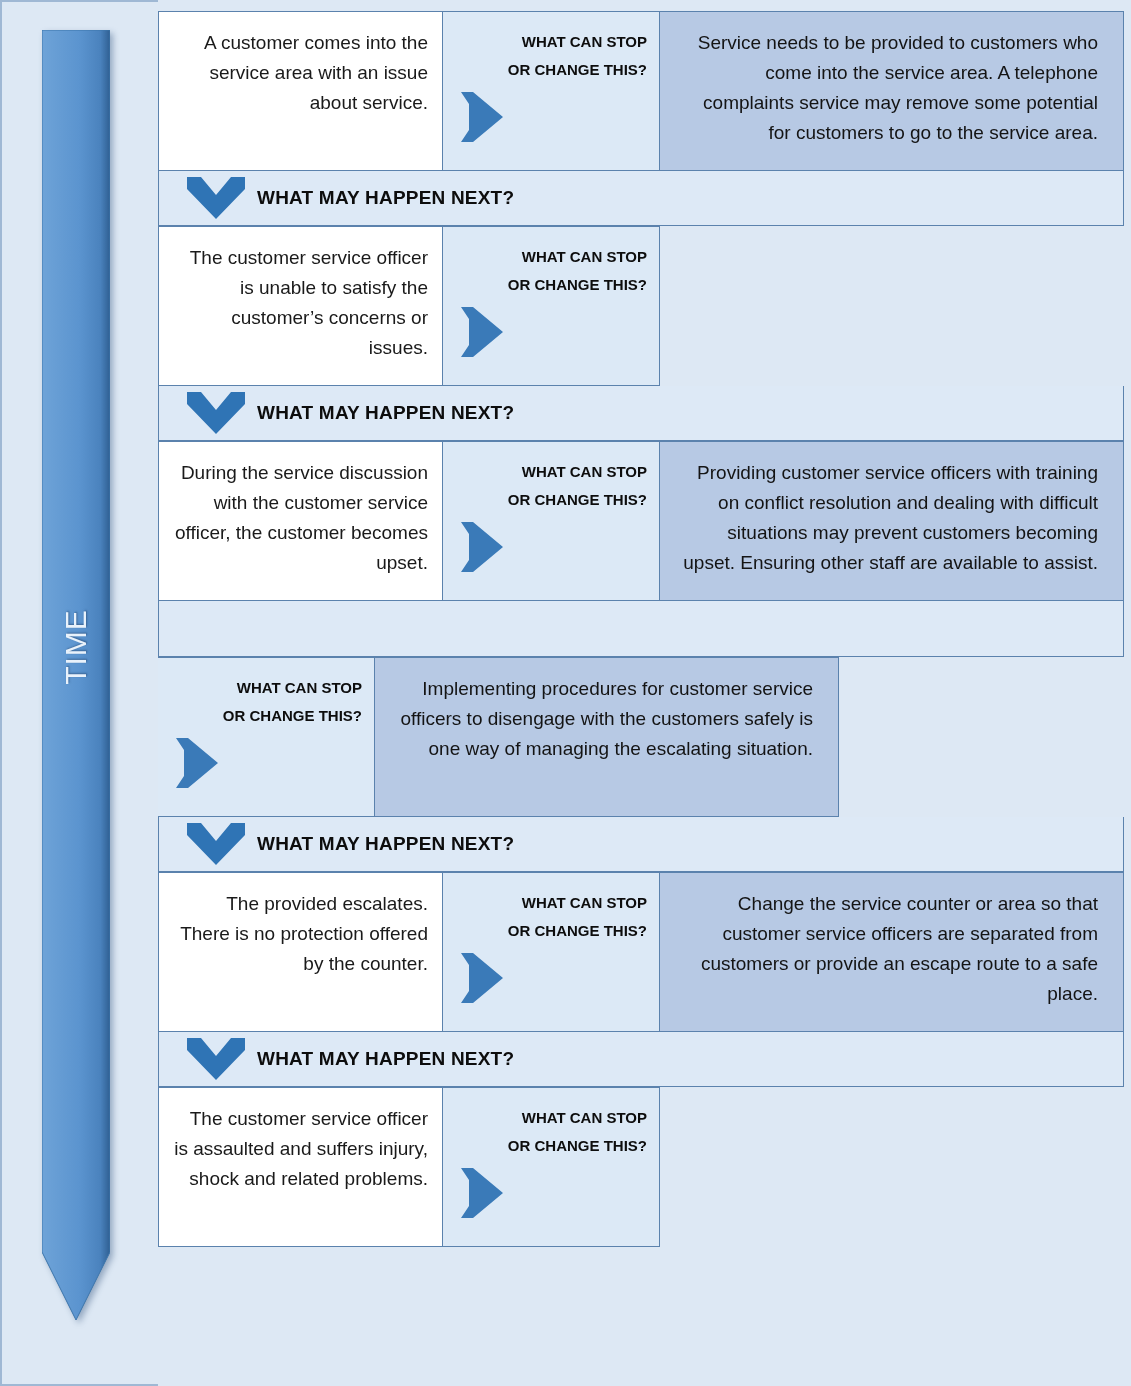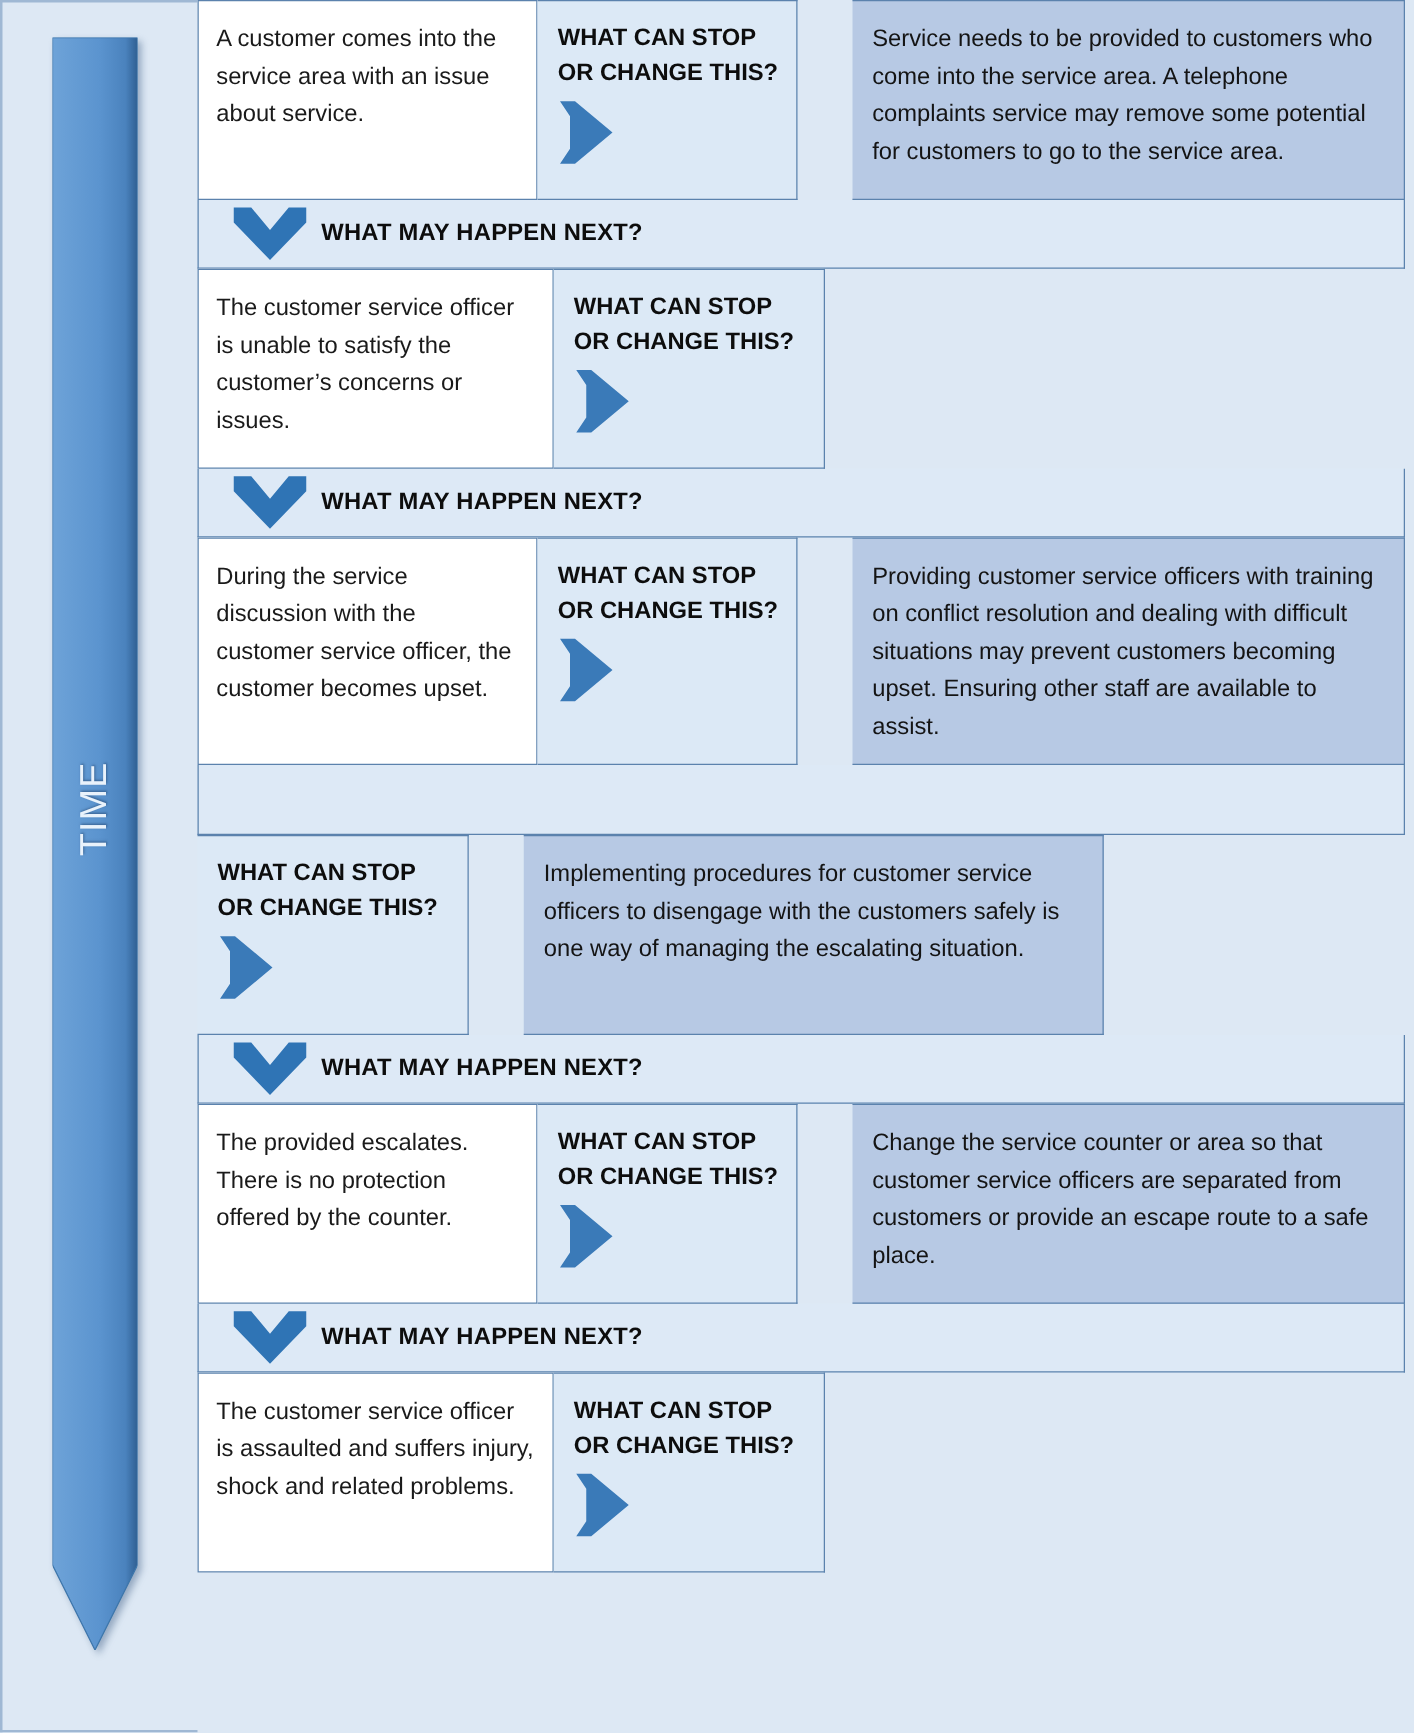--- a/index.html
+++ b/index.html
@@ -64,23 +64,24 @@
     font-weight: 400;
     white-space: nowrap;
     text-shadow: 1px 1px 2px rgba(30,60,100,0.55);
     font-family: "Liberation Sans", sans-serif;
   }
 
   
   .table {
     position: absolute;
     left: 158px;
-    top: 0px;
+    top: 11px;
     width: 966px;
     box-sizing: border-box;
+    text-align: right;
   }
   .row {
     display: flex;
     width: 966px;
     box-sizing: border-box;
   }
 
   
   .c-scenario {
     width: 285px;
@@ -93,44 +94,43 @@
     color: #1a1a1a;
   }
   
   .c-prompt {
     width: 217px;
     box-sizing: border-box;
     background: #dce9f6;
     border: 1px solid #5b82ad;
     border-left: none;
     padding: 16px 12px 26px 16px;
-    font-size: 19px;
+    font-size: 15px;
     line-height: 28px;
     font-weight: bold;
     color: #0d0d0d;
   }
   .c-prompt .ptext { display: block; }
   .chev-right {
     margin-top: 6px;
     width: 46px;
     height: 54px;
     display: block;
   }
   
   .c-control {
     width: 464px;
     box-sizing: border-box;
     background: #b7c9e4;
     border: 1px solid #5b82ad;
     border-left: none;
-    padding: 16px 14px 14px 16px;
+    padding: 16px 25px 14px 16px;
     font-size: 19px;
     line-height: 30px;
     color: #141414;
-    margin-left: 44px;
   }
 
   
   .row-sep {
     width: 966px;
     box-sizing: border-box;
     background: #dde9f6;
     border: 1px solid #5b82ad;
     border-top: none;
     height: 55px;

